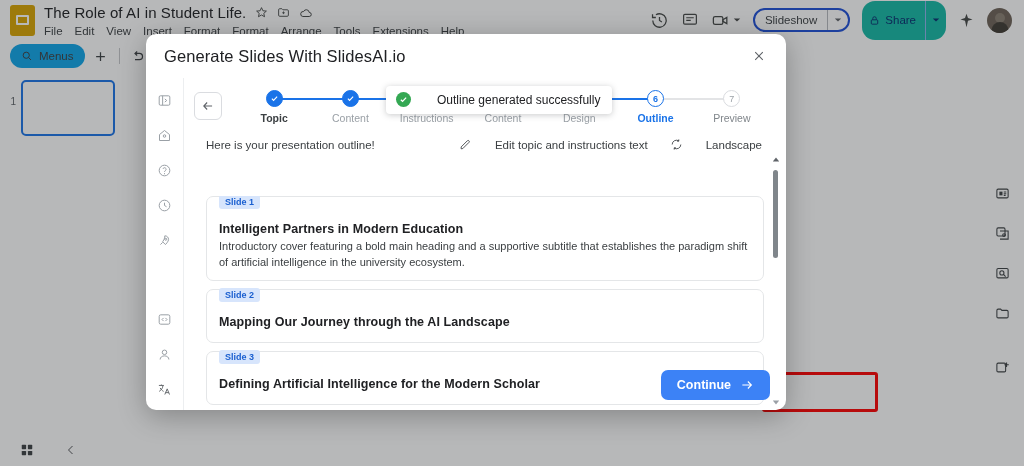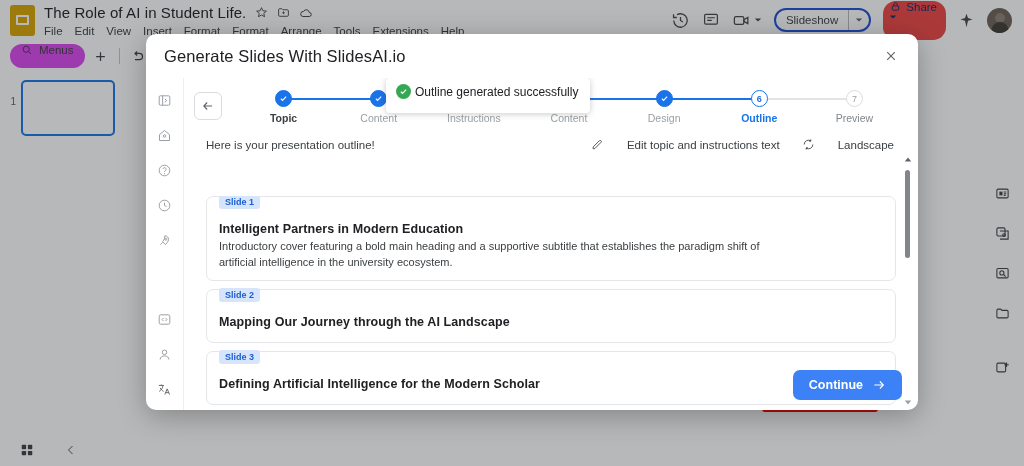--- a/index.html
+++ b/index.html
@@ -47,21 +47,21 @@
   }
   .pill-split {
     display: flex; align-items: stretch; height: 24px;
     border: 2px solid #1d4ed8; border-radius: 13px; overflow: hidden;
   }
   .pill-split .lbl { font-size: 11.5px; color: #3c4043; padding: 0 10px; display:flex; align-items:center; }
   .pill-split .sep { width: 1px; background: #b5b9bd; }
   .pill-split .caret { width: 20px; display:flex; align-items:center; justify-content:center; }
   .share-btn {
     display: flex; align-items: stretch; height: 39px;
-    background: #ef4444; border-radius: 13px; overflow: hidden; flex-direction: column;
+    background: #14b8a6; border-radius: 13px; overflow: hidden;
   }
   .share-btn .lbl {
     font-size: 11.5px; color: #062e6f; padding: 0 9px 0 7px;
     display: flex; align-items: center; gap: 5px;
   }
   .share-btn .sep { width: 1px; background: #8fb3ee; }
   .share-btn .caret { width: 20px; display: flex; align-items: center; justify-content: center; }
   .avatar {
     width: 25px; height: 25px; border-radius: 50%;
     background: #6d6257; overflow: hidden; position: relative;
@@ -74,22 +74,22 @@
     content:''; position:absolute; left:50%; top:22%; width:10px; height:10px;
     transform: translateX(-50%); border-radius:50%; background:#8a7f72;
   }
 
   
   .gs-toolbar {
     position: absolute; top: 40px; left: 0; right: 0; height: 32px;
     display: flex; align-items: center; padding-left: 10px; gap: 4px;
   }
   .menus-pill {
-    display: flex; gap: 6px; height: 24px;
-    background: #d946ef; border-radius: 12px; padding: 0 11px;
+    display: flex; align-items: center; gap: 6px; height: 24px;
+    background: #0ea5e9; border-radius: 12px; padding: 0 11px;
   }
   .menus-pill span { font-size: 11.5px; color: #3c4043; }
   .tb-btn { width: 24px; height: 24px; display: flex; align-items: center; justify-content: center; color:#3c4043;}
   .tb-divider { width:1px; height:16px; background:#c6c8ca; margin: 0 2px;}
 
   
   .gs-slidepanel {
     position: absolute; top: 72px; left: 0; width: 133px; bottom: 32px;
     background: #fff;
   }
@@ -109,21 +109,21 @@
   }
   .gs-rightrail {
     position: absolute; right: 0; top: 180px; width: 44px;
     display: flex; flex-direction: column; align-items: center; gap: 14px;
   }
   .rail-ico { width: 26px; height: 26px; display:flex; align-items:center; justify-content:center; color:#3c4043;}
 
   
   #modal {
     position: absolute; z-index: 60;
-    left: 146px; top: 34px; width: 772px; height: 376px;
+    left: 146px; top: 34px; width: 640px; height: 376px;
     background: #ffffff; border-radius: 10px;
     box-shadow: 0 6px 28px rgba(0,0,0,.28);
     overflow: hidden;
   }
   .modal-head {
     height: 44px; display: flex; align-items: center; padding: 0 14px 0 18px;
   }
   .modal-title { font-size: 16.5px; color: #202124; letter-spacing: .1px;}
   .modal-close {
     margin-left: auto; width: 26px; height: 26px; border-radius: 50%;
@@ -169,25 +169,25 @@
   .step.done.plain .lbl { color:#9aa0a6; font-weight: 400;}
   .step.current .lbl { color: #1a73e8; font-weight: 700;}
   .step .line {
     position: absolute; top: 8px; height: 2px; left: 50%; width: 100%; z-index: 1;
   }
   .step .line.filled { background: #1a73e8; }
   .step .line.empty { background: #e3e4e6; }
   .step:last-child .line { display: none; }
 
   .toast {
-    position: absolute; left: 202px; top: 0; z-index: 9;
-    display: flex; align-items: center; gap: 4px;
+    position: absolute; left: 202px; top: 8px; z-index: 9;
+    display: flex; align-items: center; gap: 26px;
     background: #ffffff; border-radius: 4px;
     box-shadow: 0 1px 6px rgba(60,64,67,.28);
-    padding: 6px 12px 14px 10px;
+    padding: 6px 12px 7px 10px;
   }
   .toast .chk {
     width: 15px; height: 15px; border-radius: 50%; background: #34a853;
     display: flex; align-items: center; justify-content: center; flex: 0 0 15px;
   }
   .toast .txt { font-size: 12px; color: #202124; white-space: nowrap; }
 
   
   .outline-head {
     display: flex; align-items: center; padding: 8px 24px 0 22px; margin-top: 6px;

